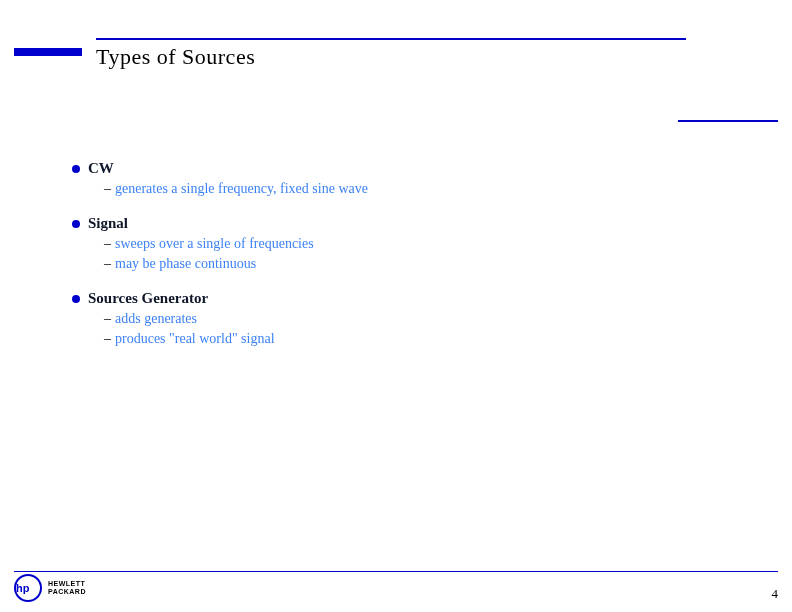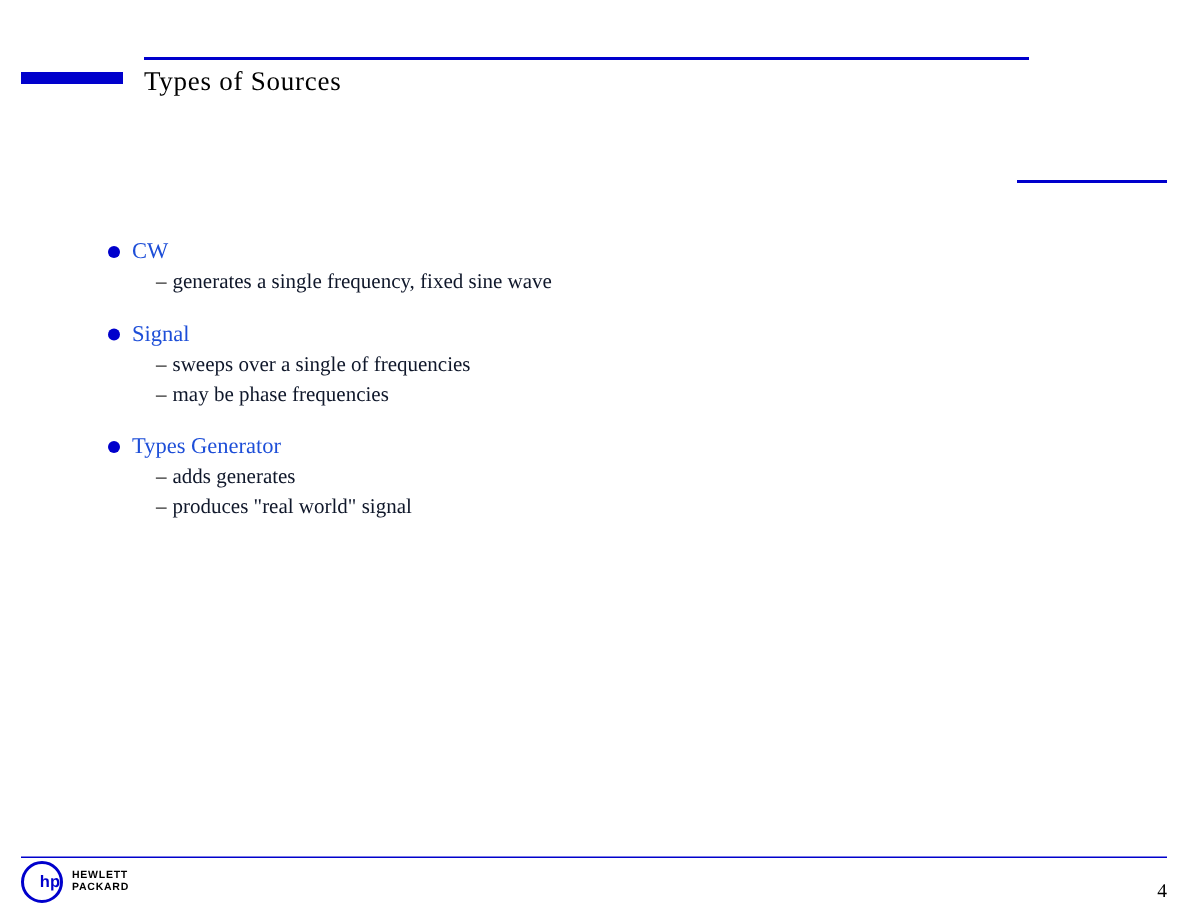--- a/index.html
+++ b/index.html
@@ -45,21 +45,21 @@
       width: 100px;
       height: 2px;
       background: #0000cc;
     }
 
     
     .title {
       position: absolute;
       top: 44px;
       left: 96px;
-      font-size: 18px;
+      font-size: 22px;
       font-weight: normal;
       color: #000000;
       letter-spacing: 0.5px;
     }
 
     
     .content {
       position: absolute;
       top: 160px;
       left: 72px;
@@ -81,40 +81,41 @@
       height: 8px;
       background: #0000cc;
       border-radius: 50%;
       flex-shrink: 0;
       margin-right: 8px;
       margin-top: 4px;
     }
 
     .bullet-label {
       font-size: 15px;
-      color: #1d4ed8;
+      color: #0f172a;
+      font-weight: bold;
     }
 
     .sub-item {
       display: flex;
       align-items: baseline;
       margin-left: 32px;
       margin-top: 4px;
     }
 
     .dash {
       font-size: 14px;
       color: #000000;
       margin-right: 4px;
       flex-shrink: 0;
     }
 
     .sub-text {
       font-size: 14px;
-      color: #0f172a;
+      color: #3b82f6;
     }
 
     
     .bottom-line {
       position: absolute;
       bottom: 40px;
       left: 14px;
       right: 14px;
       height: 1px;
       background: #0000cc;
@@ -129,21 +130,21 @@
       gap: 6px;
     }
 
     .hp-circle {
       width: 28px;
       height: 28px;
       border: 2px solid #0000cc;
       border-radius: 50%;
       display: flex;
       align-items: center;
-      justify-content: flex-end;
+      justify-content: flex-start;
       font-size: 11px;
       font-weight: bold;
       color: #0000cc;
       font-family: Arial, sans-serif;
     }
 
     .hp-text {
       font-size: 7px;
       color: #000000;
       font-family: Arial, sans-serif;
@@ -186,28 +187,28 @@
     <div class="bullet-row">
       <div class="bullet-dot"></div>
       <span class="bullet-label">Signal</span>
     </div>
     <div class="sub-item">
       <span class="dash">–</span>
       <span class="sub-text">sweeps over a single of frequencies</span>
     </div>
     <div class="sub-item">
       <span class="dash">–</span>
-      <span class="sub-text">may be phase frequencies</span>
+      <span class="sub-text">may be phase continuous</span>
     </div>
   </div>
 
   <div class="bullet-section">
     <div class="bullet-row">
       <div class="bullet-dot"></div>
-      <span class="bullet-label">Types Generator</span>
+      <span class="bullet-label">Sources Generator</span>
     </div>
     <div class="sub-item">
       <span class="dash">–</span>
       <span class="sub-text">adds generates</span>
     </div>
     <div class="sub-item">
       <span class="dash">–</span>
       <span class="sub-text">produces "real world" signal</span>
     </div>
   </div>

